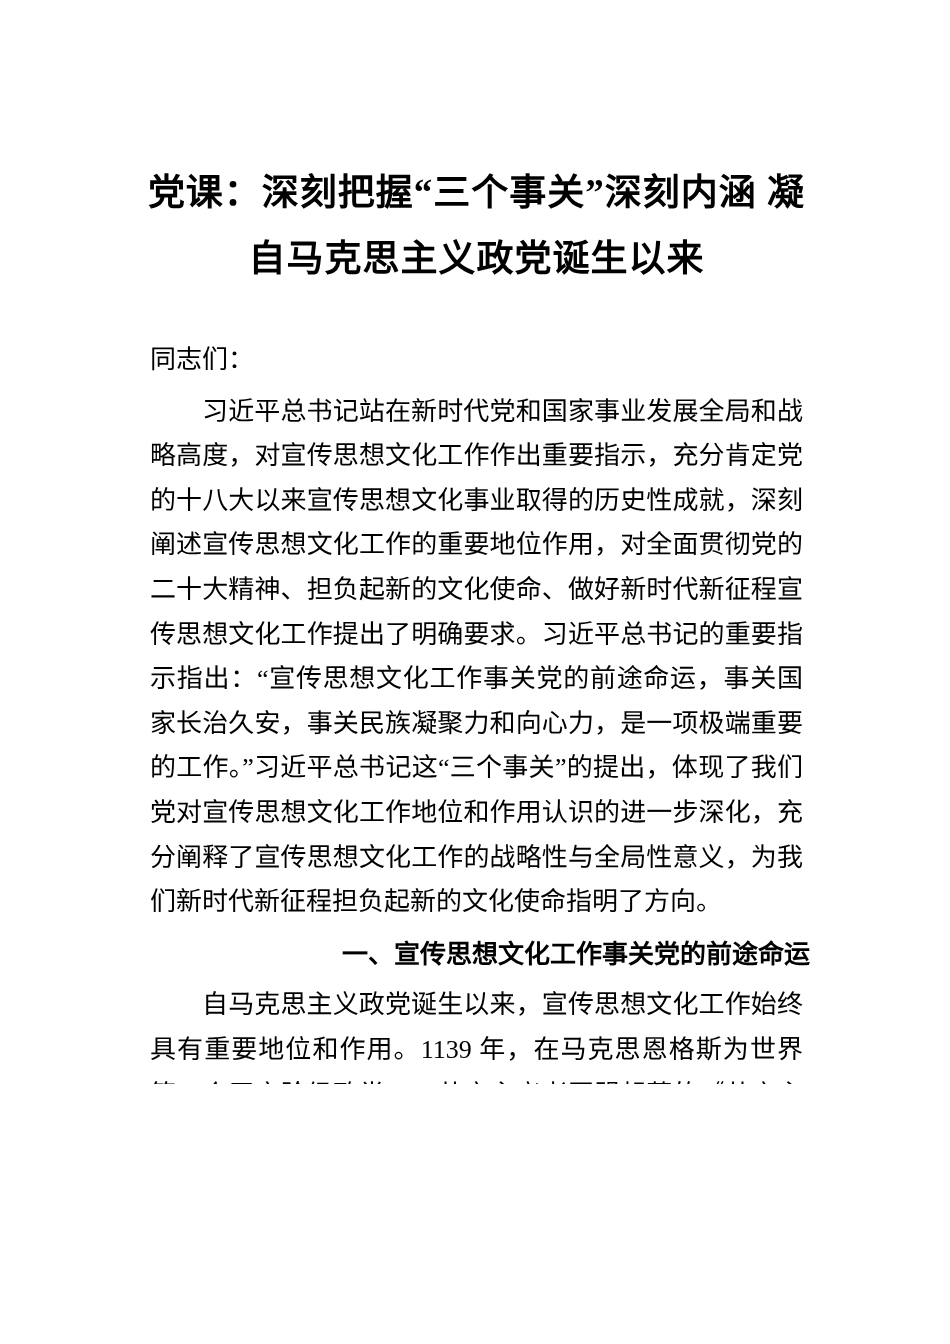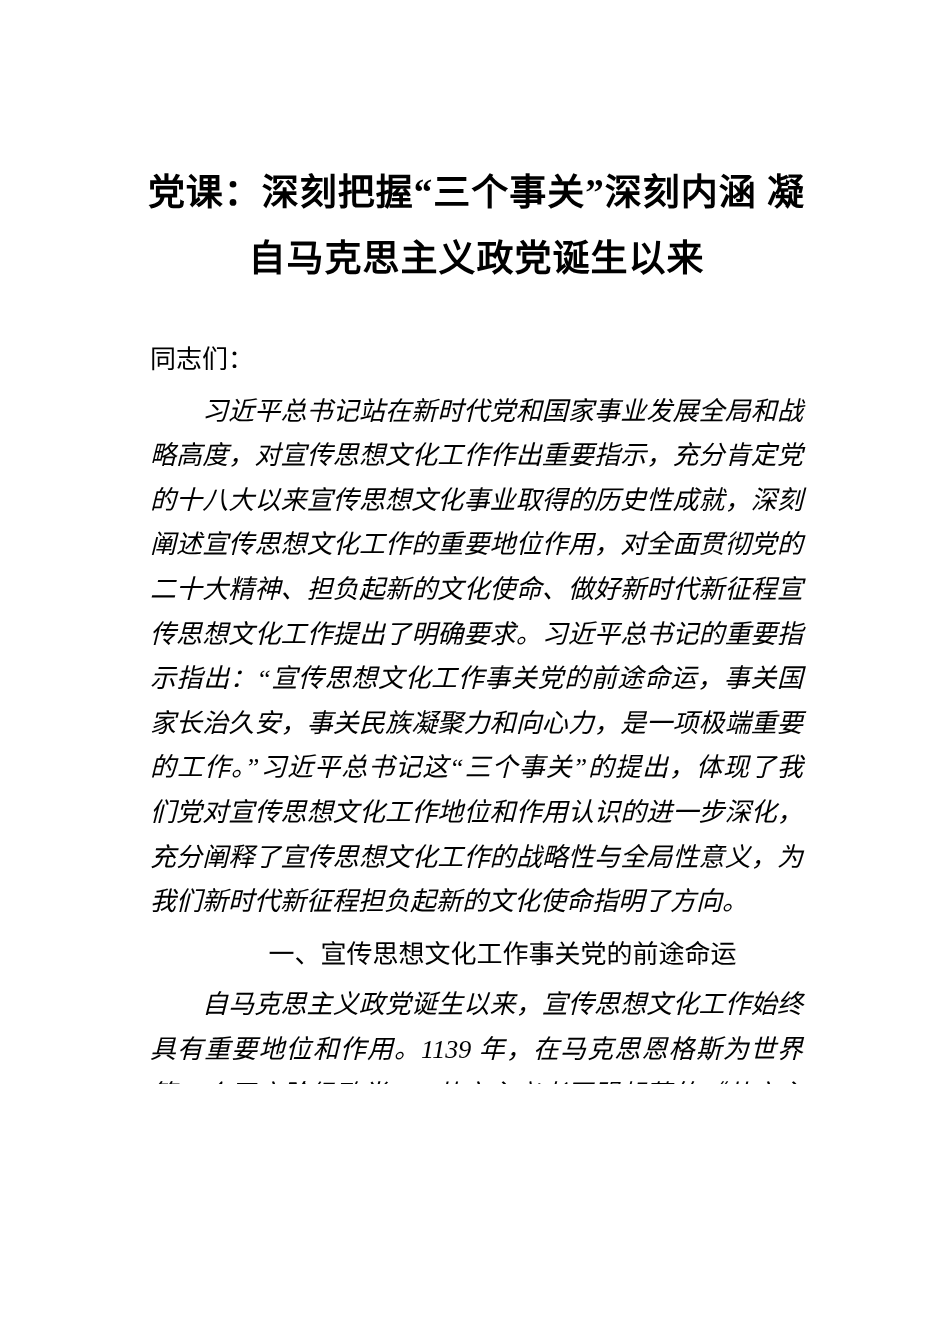--- a/index.html
+++ b/index.html
@@ -46,30 +46,29 @@
   }
   .doc-body p {
     margin: 7px;
     padding: 0;
   }
   .salutation {
     text-indent: 0;
   }
   .para {
     text-indent: 2em;
-    font-style: italic;
   }
   .section-heading {
     margin: 0;
     padding: 0;
     font-size: 26px;
     line-height: 44.6px;
-    font-weight: normal;
+    font-weight: bold;
     text-indent: 2em;
-    text-align: center;
+    text-align: right;
     font-family: "Liberation Sans", "DejaVu Sans", sans-serif;
   }
 </style>
 </head>
 <body>
 
 <div class="page">
   <div class="content">
 
     <h1 class="doc-title">

